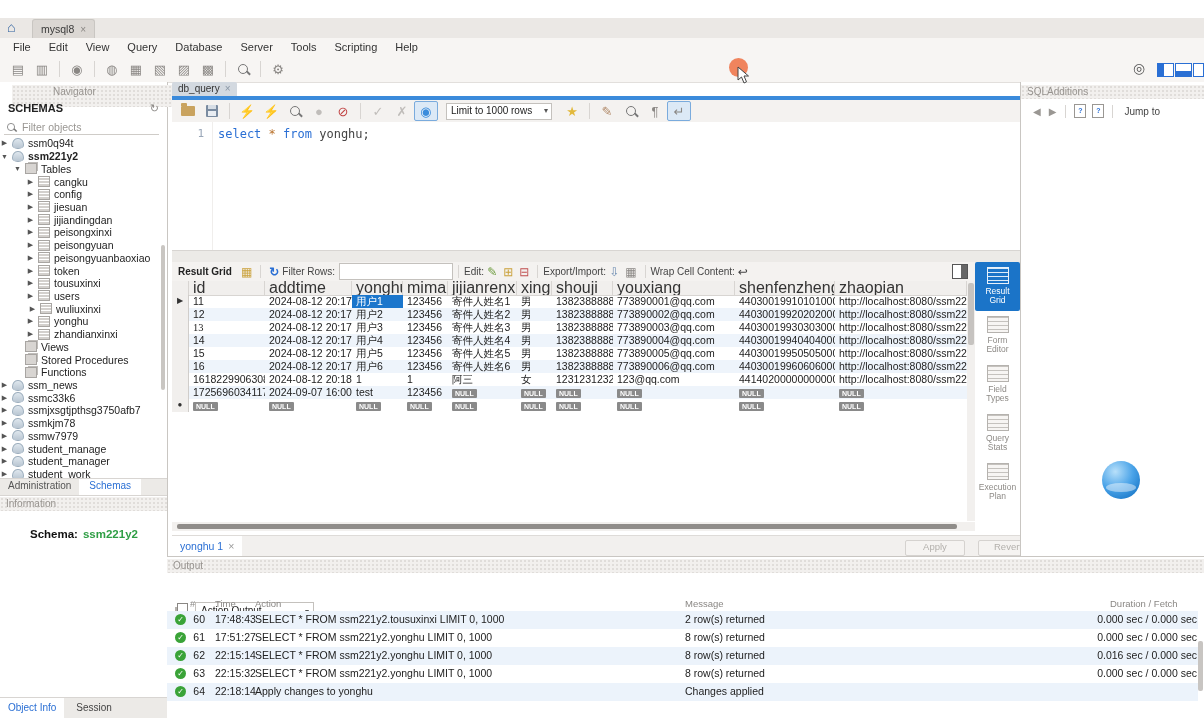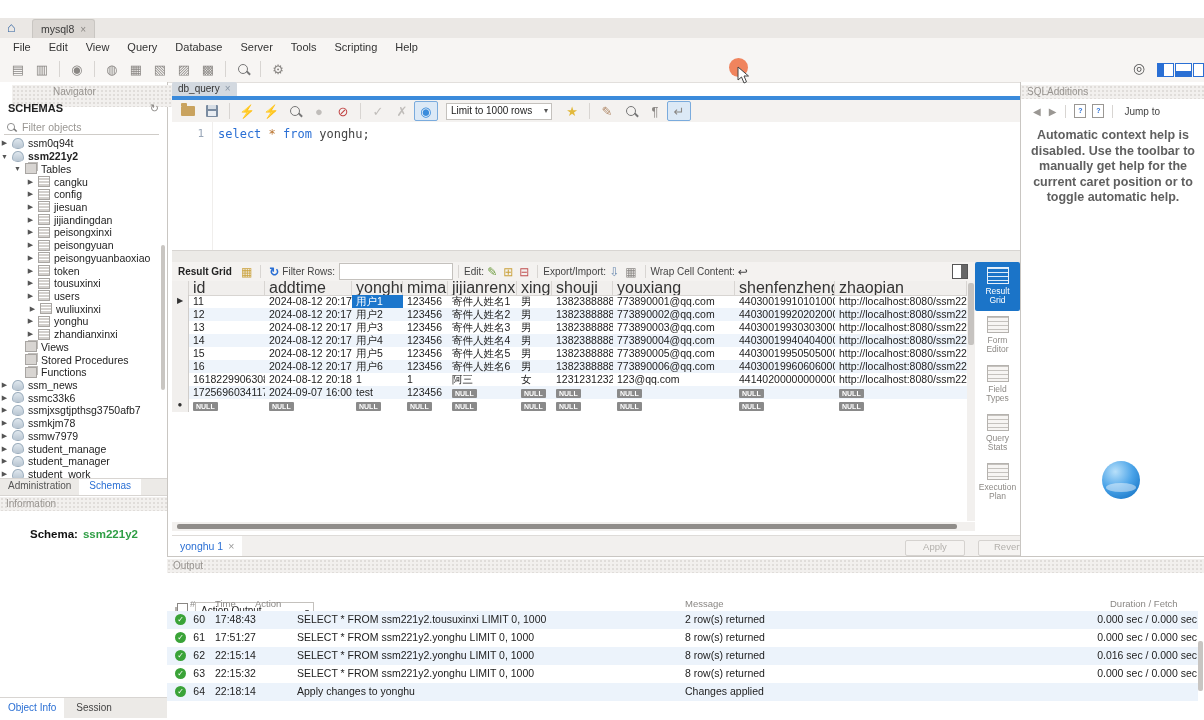--- a/index.html
+++ b/index.html
@@ -184,21 +184,21 @@
               font-size:10px;line-height:15px;padding-left:5px;color:#222;}
   #out-select .caret{position:absolute;right:4px;top:1px;font-size:8px;color:#555;}
   .ohead{position:absolute;top:41px;font-size:9.5px;color:#8a8784;}
   #orows{position:absolute;left:0;top:54px;width:1031px;}
   .orow{position:relative;height:18px;font-size:10.5px;color:#222;}
   .orow.alt{background:#ecf3fb;}
   .ocheck{position:absolute;left:8px;top:3px;width:11px;height:11px;border-radius:50%;background:#3aa338;
           color:#fff;font-size:8px;line-height:11px;text-align:center;}
   .onum{position:absolute;left:16px;top:2px;width:22px;text-align:right;}
   .otime{position:absolute;left:48px;top:2px;}
-  .oaction{position:absolute;left:88px;top:2px;white-space:nowrap;margin-left:42px;}
+  .oaction{position:absolute;left:88px;top:2px;white-space:nowrap;}
   .omsg{position:absolute;left:518px;top:2px;}
   .odur{position:absolute;left:930px;top:2px;width:100px;text-align:right;}
   #out-scroll{position:absolute;right:1px;top:84px;width:5px;height:50px;background:#c8c5c2;border-radius:2px;}
 
   
   #cursor-dot{left:729px;top:58px;width:19px;height:19px;border-radius:50%;background:#ef7a50;opacity:.92;}
   #cursor-arrow{left:737px;top:66px;width:14px;height:18px;}
   #sphere{left:1102px;top:461px;width:38px;height:38px;border-radius:50%;
           background:radial-gradient(circle at 35% 28%,#b8e0fa,#4aa3e8 48%,#1b78c8 85%);
           box-shadow:0 0 0 3px rgba(255,255,255,.65);}
@@ -549,21 +549,21 @@
         <div class="gcell" style="width: 45px;">123456</div>
         <div class="gcell" style="width: 69px;">寄件人姓名2</div>
         <div class="gcell" style="width: 35px;">男</div>
         <div class="gcell" style="width: 61px;">13823888882</div>
         <div class="gcell" style="width: 122px;">773890002@qq.com</div>
         <div class="gcell" style="width: 100px;">440300199202020002</div>
         <div class="gcell" style="width: 132px;">http://localhost:8080/ssm221y2/uploa</div>
       </div>
       <div class="grow">
         <div class="gcell mk" style="width: 17px;"></div>
-        <div class="gcell" style="width: 76px;">13</div>
+        <div class="gcell" style="width: 76px; font-family: Liberation Serif, serif;">13</div>
         <div class="gcell" style="width: 87px;">2024-08-12 20:17:06</div>
         <div class="gcell" style="width: 51px;">用户3</div>
         <div class="gcell" style="width: 45px;">123456</div>
         <div class="gcell" style="width: 69px;">寄件人姓名3</div>
         <div class="gcell" style="width: 35px;">男</div>
         <div class="gcell" style="width: 61px;">13823888883</div>
         <div class="gcell" style="width: 122px;">773890003@qq.com</div>
         <div class="gcell" style="width: 100px;">440300199303030003</div>
         <div class="gcell" style="width: 132px;">http://localhost:8080/ssm221y2/uploa</div>
       </div>
@@ -686,21 +686,20 @@
     <div id="sa-header" class="dothead">SQLAdditions</div>
     <div id="sa-toolbar">
       <span class="nav">◀</span>
       <span class="nav">▶</span>
       <span class="sep"></span>
       <span class="doc-ic">?</span>
       <span class="doc-ic">?</span>
       <span class="sep"></span>
       <span id="sa-jump">Jump to</span>
     </div>
-    <div id="sa-help">Automatic context help is disabled. Use the toolbar to manually get help for the current caret position or to toggle automatic help.</div>
   </div>
 
   <div id="output" class="abs">
     <div id="out-header" class="dothead">Output</div>
     <div id="out-selrow">
       <div id="copy-icon"></div>
       <div id="out-select"><span>Action Output</span><span class="caret">▾</span></div>
     </div>
     <div id="out-heads">
         <span class="ohead" style="left: 23px;">#</span>

